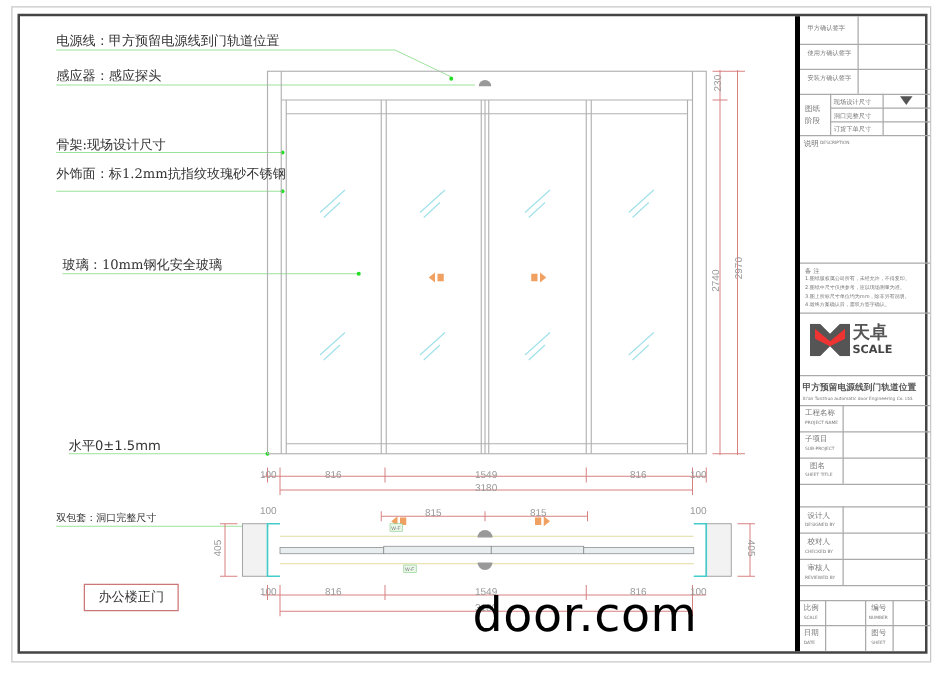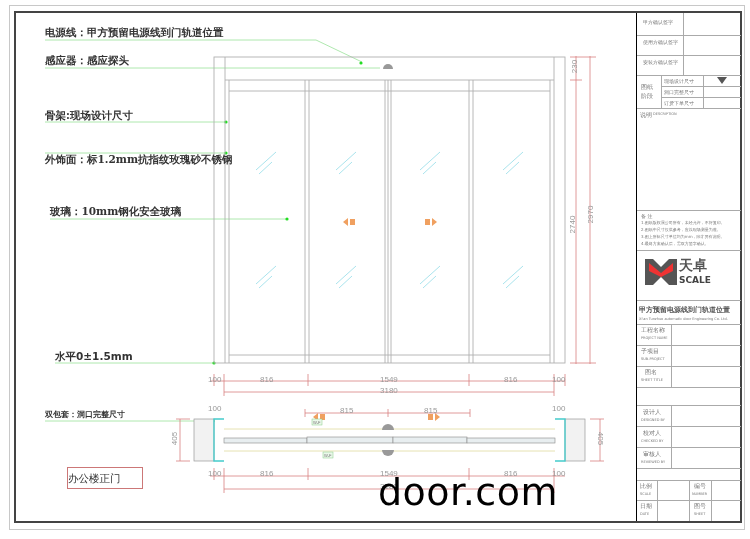--- a/index.html
+++ b/index.html
@@ -1,25 +1,25 @@
 <!DOCTYPE html>
 <html><head>
 <meta charset="utf-8">
 <style>
   html,body{margin:0;padding:0;background:#fff;}
   body{width:750px;height:539px;position:relative;overflow:hidden;font-family:"DejaVu Serif",serif;}
   .abs{position:absolute;}
   .outer{left:9px;top:5px;width:736px;height:525px;border:1px solid #c8c8c8;box-sizing:border-box;}
   .inner{left:14px;top:11px;width:728px;height:512px;border:2px solid #444;box-sizing:border-box;}
-  .note{font-size:10.5px;color:#333;white-space:nowrap;font-weight:bold;}
+  .note{font-size:10.5px;color:#333;white-space:nowrap;}
   .note.sans{font-family:"DejaVu Sans",sans-serif;}
-  .tb{left:636px;top:13px;width:104px;height:508px;border-left:1px solid #000000;box-sizing:border-box;}
+  .tb{left:636px;top:13px;width:104px;height:508px;border-left:4px solid #000000;box-sizing:border-box;}
   .tb-cell{position:absolute;font-size:5px;color:#777;white-space:nowrap;font-family:"DejaVu Sans",sans-serif;}
   .tb-line{position:absolute;background:#aaa;}
-  .title-box{left:67px;top:467px;width:74px;height:20px;border:1px solid #c77;font-size:10.5px;color:#333;line-height:20px;}
+  .title-box{left:67px;top:467px;width:74px;height:20px;border:1px solid #c77;font-size:10.5px;color:#333;text-align:center;line-height:20px;}
   .watermark-text{left:378px;top:470px;font-size:38px;color:#000;font-family:"DejaVu Sans",sans-serif;letter-spacing:0.5px;}
 </style>
 </head>
 <body>
 
 <div class="abs outer"></div>
 <div class="abs inner"></div>
 
 <svg class="abs" style="left:0;top:0" width="750" height="539">
 
@@ -169,21 +169,21 @@
 <div class="abs" style="left:208px;top:469px;font-size:8px;color:#999;font-family:'Liberation Sans',sans-serif;">100</div>
 <div class="abs" style="left:260px;top:469px;font-size:8px;color:#999;font-family:'Liberation Sans',sans-serif;">816</div>
 <div class="abs" style="left:380px;top:469px;font-size:8px;color:#999;font-family:'Liberation Sans',sans-serif;">1549</div>
 <div class="abs" style="left:504px;top:469px;font-size:8px;color:#999;font-family:'Liberation Sans',sans-serif;">816</div>
 <div class="abs" style="left:552px;top:469px;font-size:8px;color:#999;font-family:'Liberation Sans',sans-serif;">100</div>
 <div class="abs" style="left:380px;top:482px;font-size:8px;color:#999;font-family:'Liberation Sans',sans-serif;">3180</div>
 
 <div class="abs note" style="left:45px;top:26px;">电源线：甲方预留电源线到门轨道位置</div>
 <div class="abs note" style="left:45px;top:54px;">感应器：感应探头</div>
 <div class="abs note" style="left:45px;top:109px;">骨架:现场设计尺寸</div>
-<div class="abs note" style="left:45px;top:153px;text-align:right;">外饰面：标1.2mm抗指纹玫瑰砂不锈钢</div>
+<div class="abs note" style="left:45px;top:132px;text-align:right;">外饰面：标1.2mm抗指纹玫瑰砂不锈钢</div>
 <div class="abs note" style="left:50px;top:205px;">玻璃：10mm钢化安全玻璃</div>
 <div class="abs note sans" style="left:55px;top:350px;">水平0±1.5mm</div>
 <div class="abs note" style="left:45px;top:409px;font-size:8px;">双包套：洞口完整尺寸</div>
 
 <div class="abs title-box">办公楼正门</div>
 
 <div class="abs tb">
   <div class="tb-line" style="left:0;top:22px;width:104px;height:1px;"></div>
   <div class="tb-line" style="left:0;top:42px;width:104px;height:1px;"></div>
   <div class="tb-line" style="left:0;top:62px;width:104px;height:1px;"></div>

